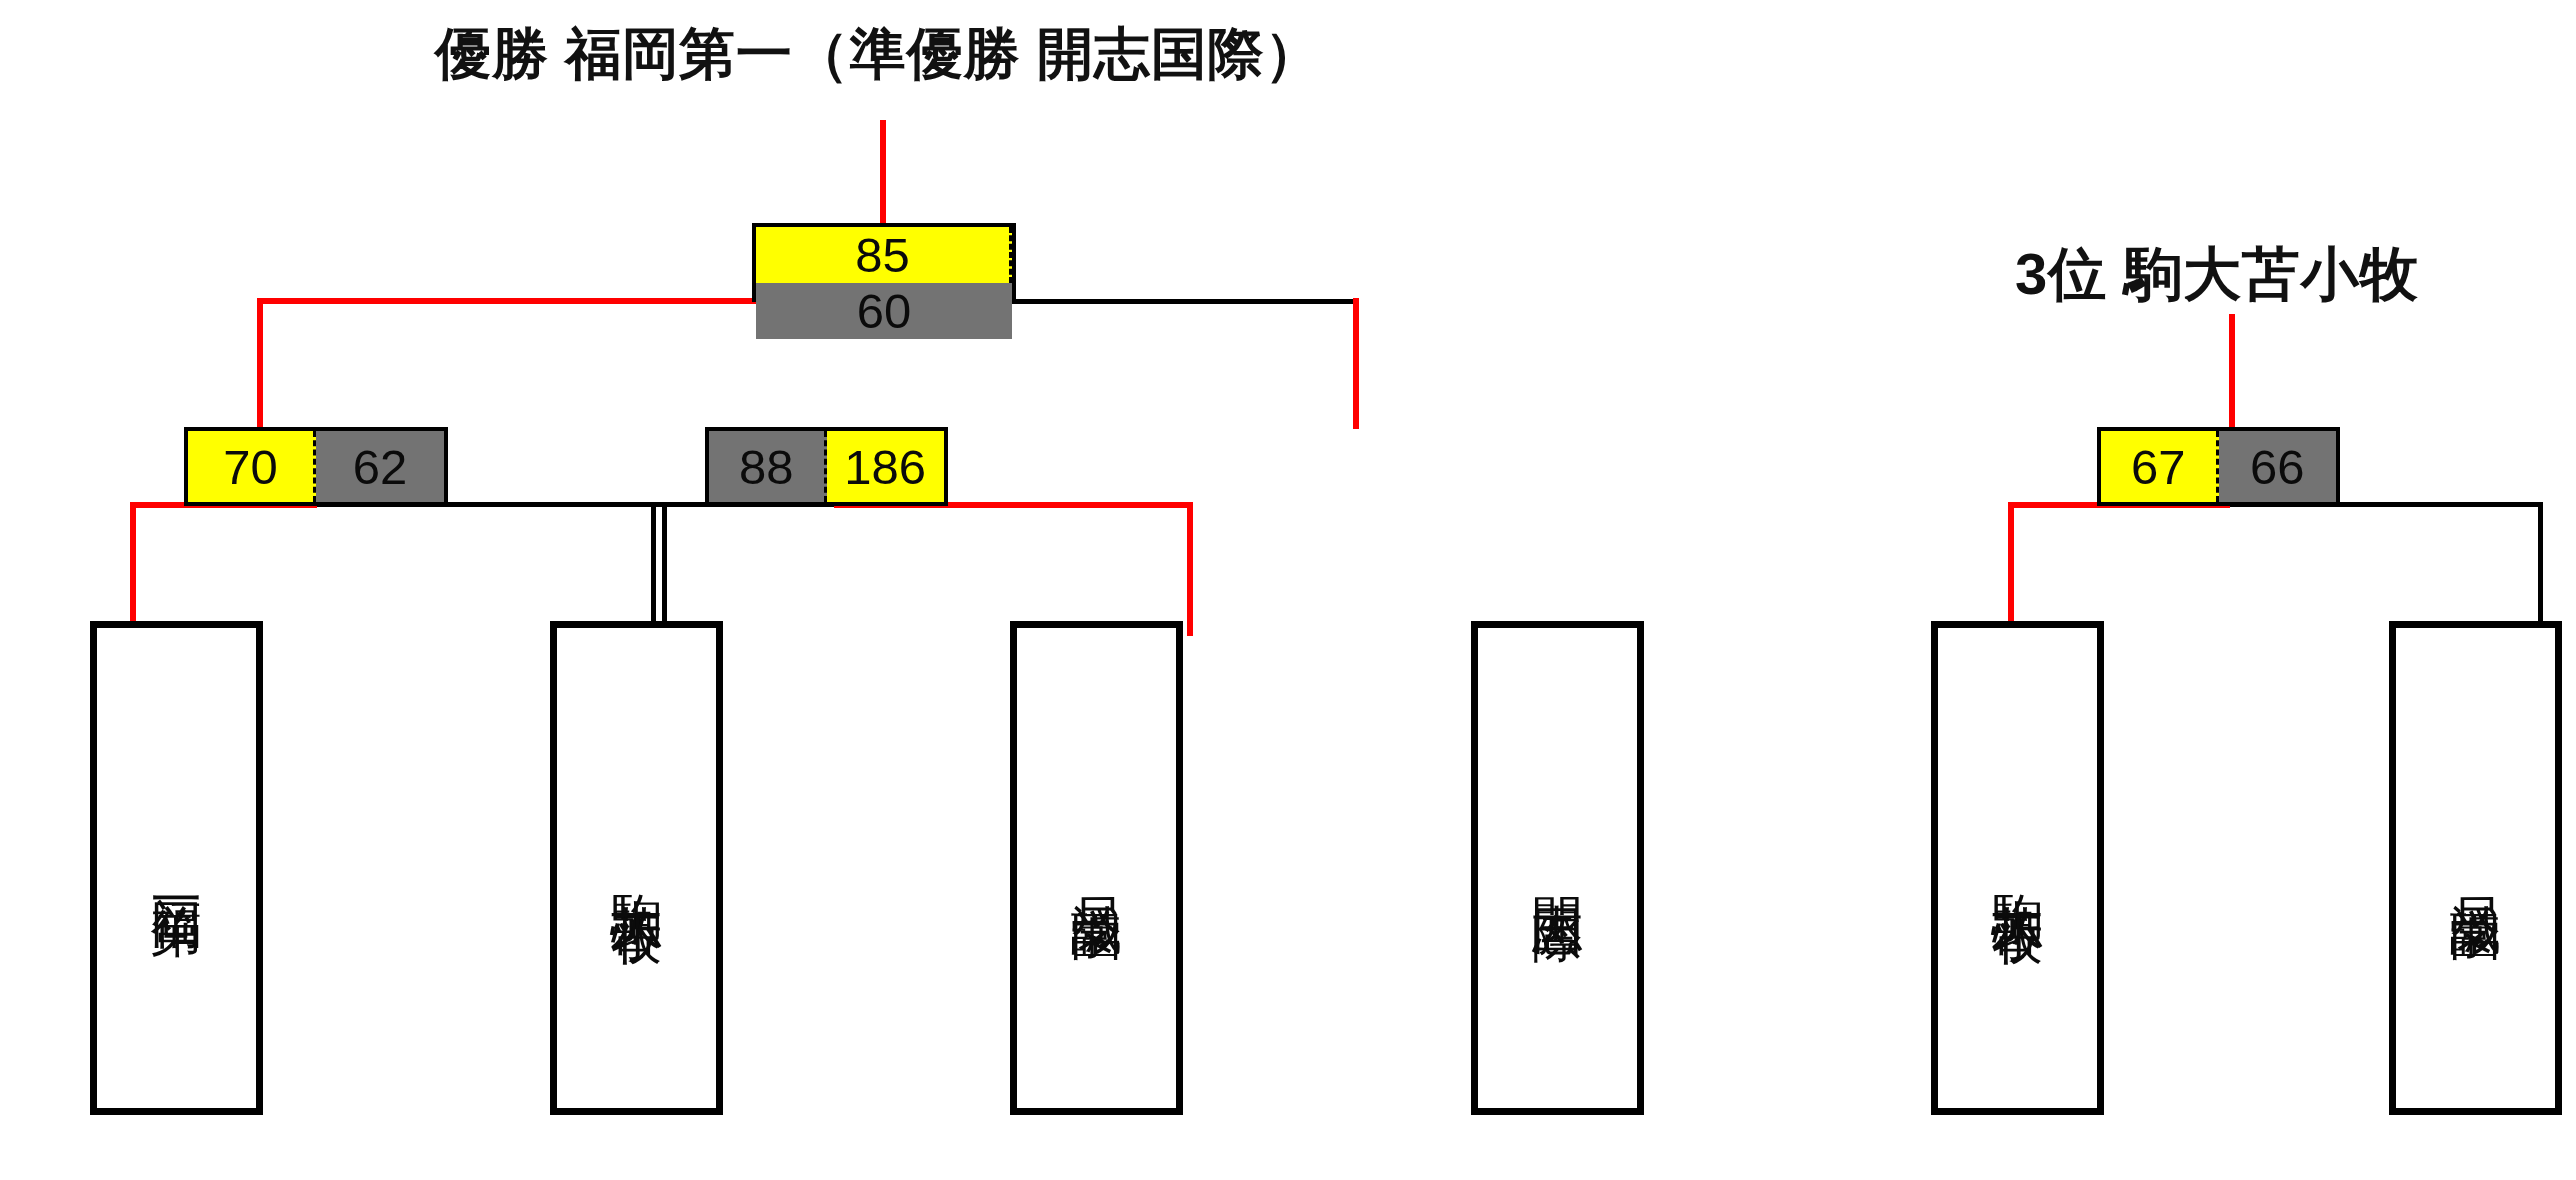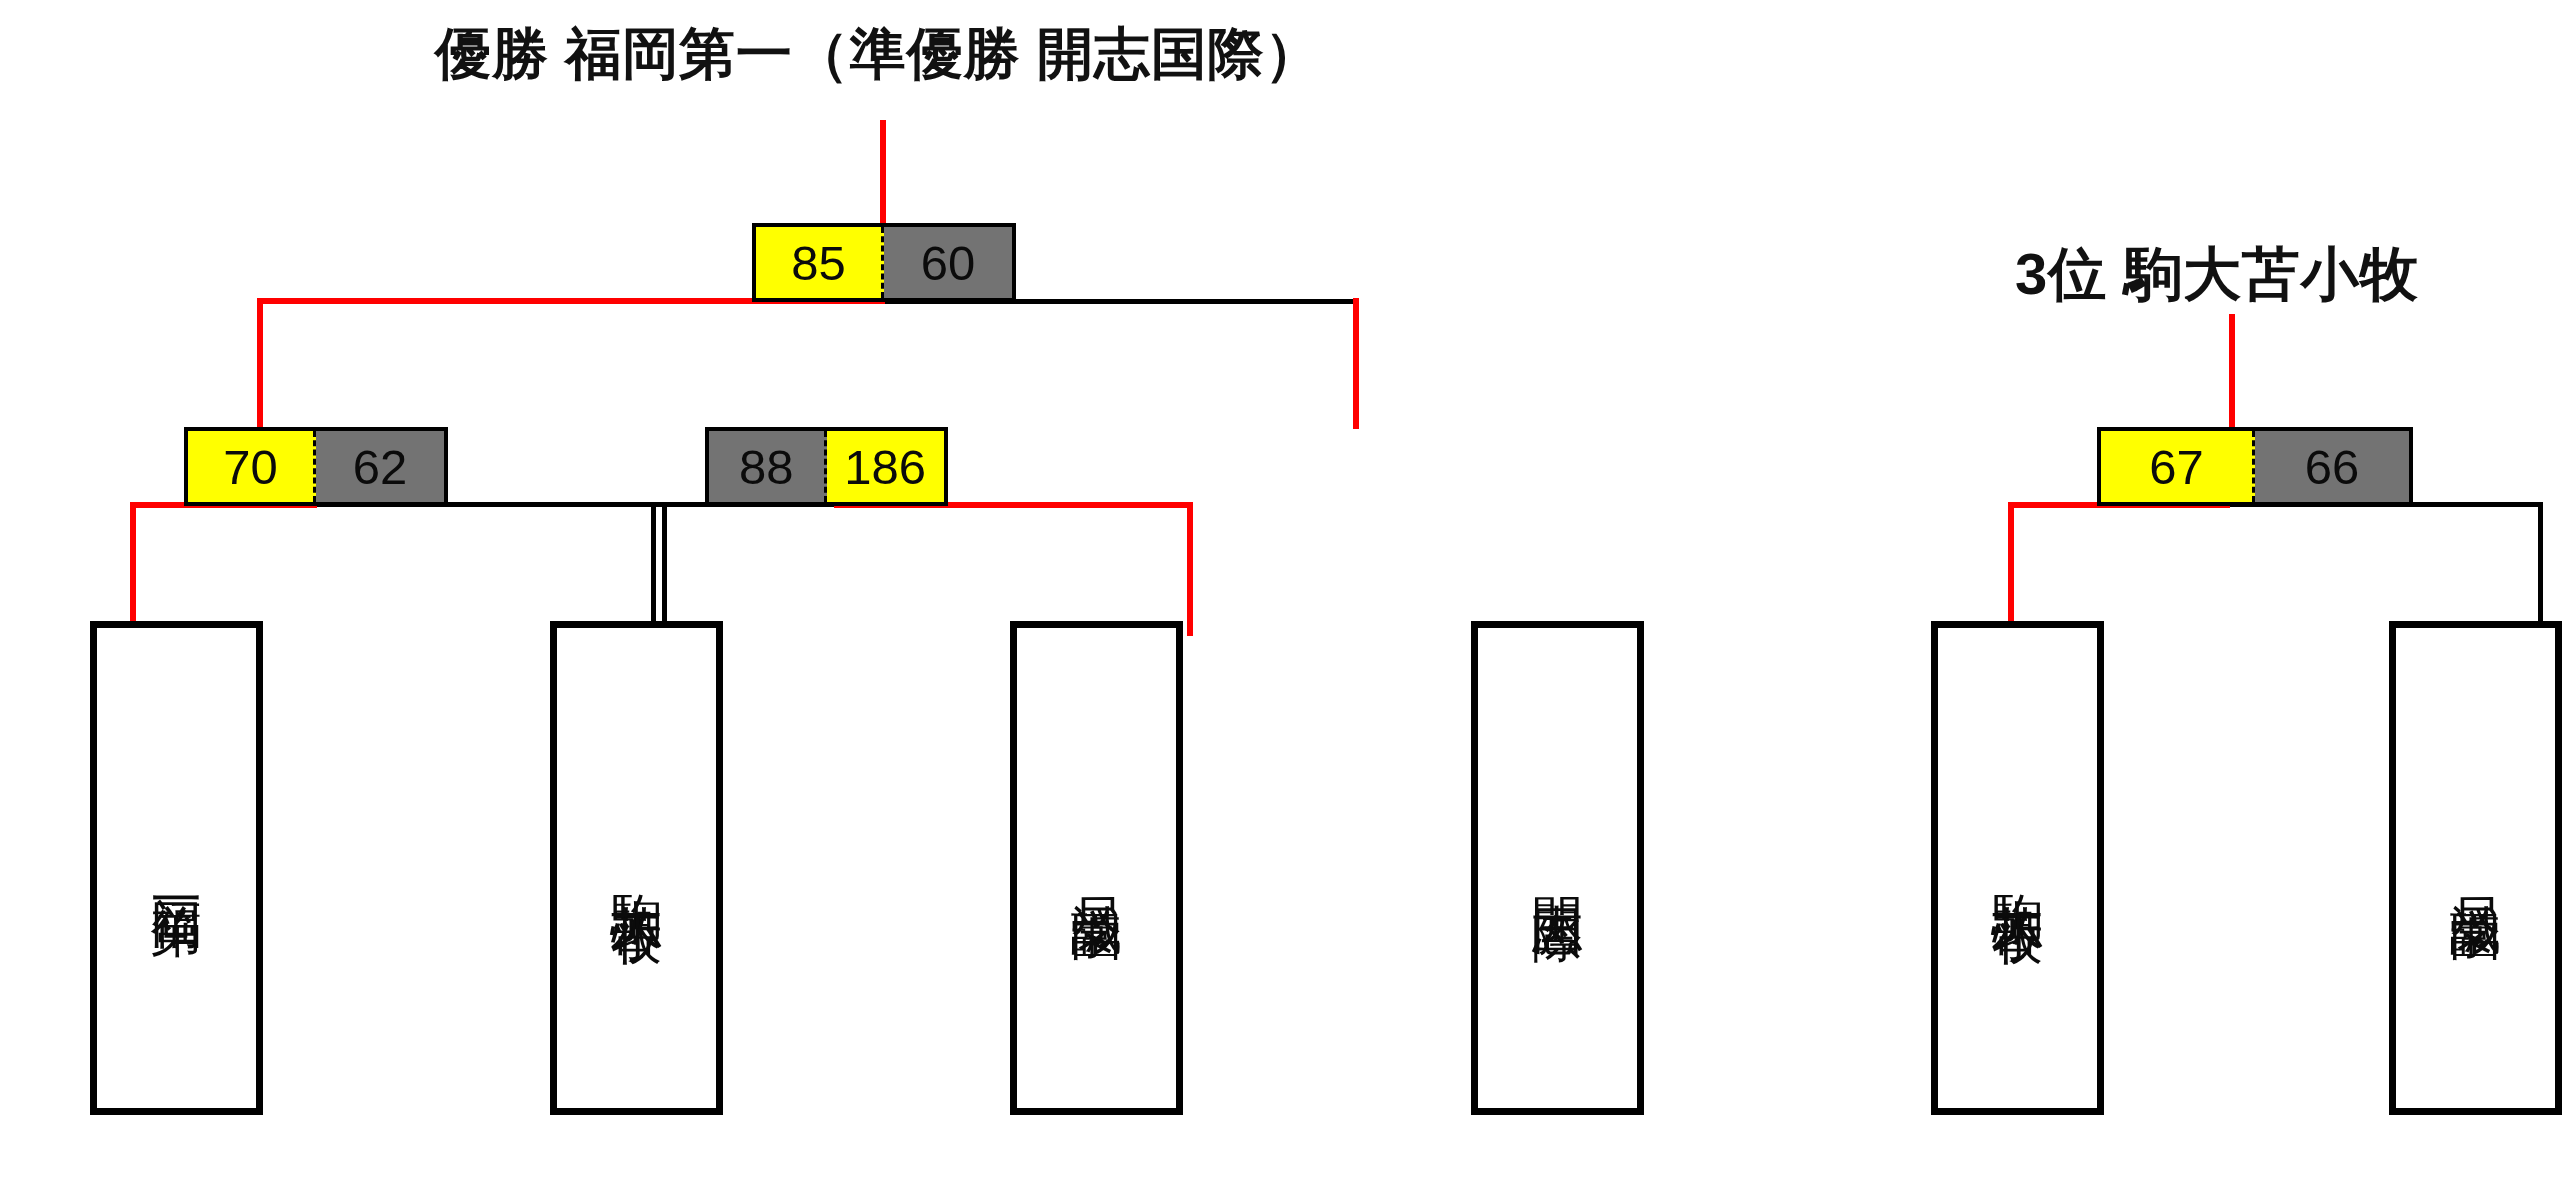--- a/index.html
+++ b/index.html
@@ -103,21 +103,21 @@
 <body>
 
 <div id="stage">
 
   <div class="bracket-title" id="champion-title">優勝 福岡第一（準優勝 開志国際）</div>
 
   <div class="bracket-title" id="third-place-title">3位 駒大苫小牧</div>
 
   <div class="line v red" style="left:848px; top:120px; height:106px;"></div>
 
-  <div class="score-box" id="final-box" style="left:720px; top:223px; width:264px; height:79px;">
+  <div class="score-box" id="final-box" style="left:720px; top:223px; width:264px; height:79px;flex-direction:column;">
     <div class="score-half left win">85</div>
     <div class="score-half right">60</div>
   </div>
 
   <div class="line h red" style="left:225px; top:298px; width:628px;"></div>
 
   <div class="line h" style="left:848px; top:299px; width:478px;"></div>
 
   <div class="line v red" style="left:225px; top:298px; height:131px;"></div>
 
@@ -154,21 +154,21 @@
   <div class="team-box" style="left:978px; top:621px; width:173px; height:494px;">
     <span class="team-label">尽誠学園</span>
   </div>
 
   <div class="team-box" style="left:1439px; top:621px; width:173px; height:494px;">
     <span class="team-label">開志国際</span>
   </div>
 
   <div class="line v red" style="left:2197px; top:314px; height:115px;"></div>
 
-  <div class="score-box" id="third-place-box" style="left:2065px; top:427px; width:316px; height:79px;">
+  <div class="score-box" id="third-place-box" style="left:2065px; top:427px; width:243px; height:79px;">
     <div class="score-half left win">67</div>
     <div class="score-half right">66</div>
   </div>
 
   <div class="line h red" style="left:1976px; top:502px; width:222px;"></div>
   <div class="line h" style="left:2194px; top:502px; width:316px;"></div>
   <div class="line v red" style="left:1976px; top:502px; height:134px;"></div>
   <div class="line v" style="left:2506px; top:502px; height:133px;"></div>
 
   <div class="team-box" style="left:1899px; top:621px; width:173px; height:494px;">

